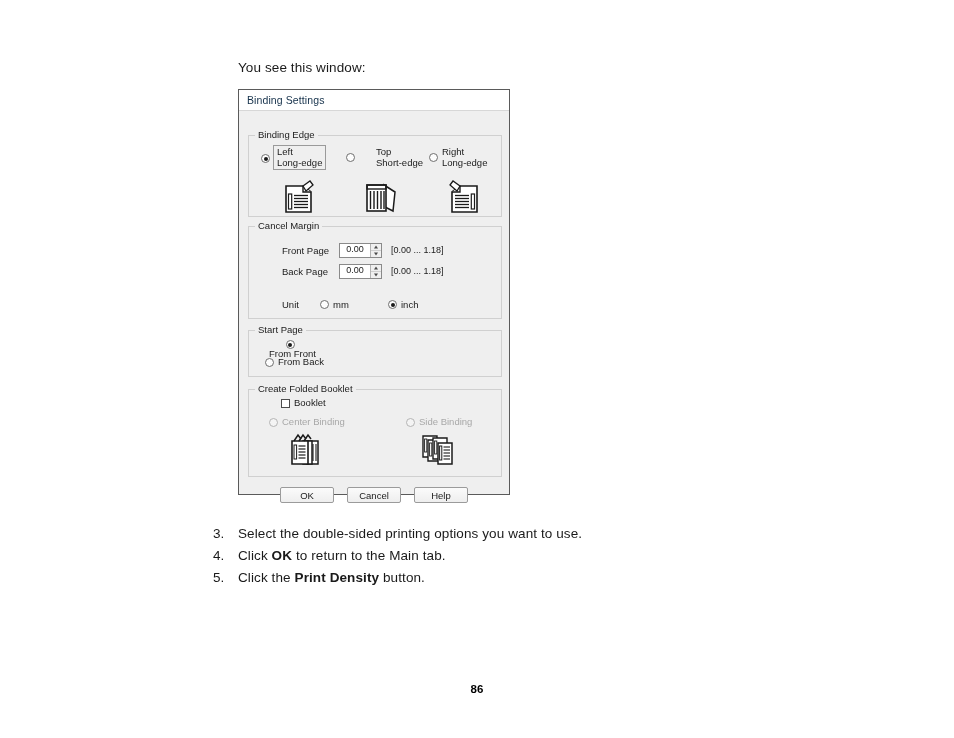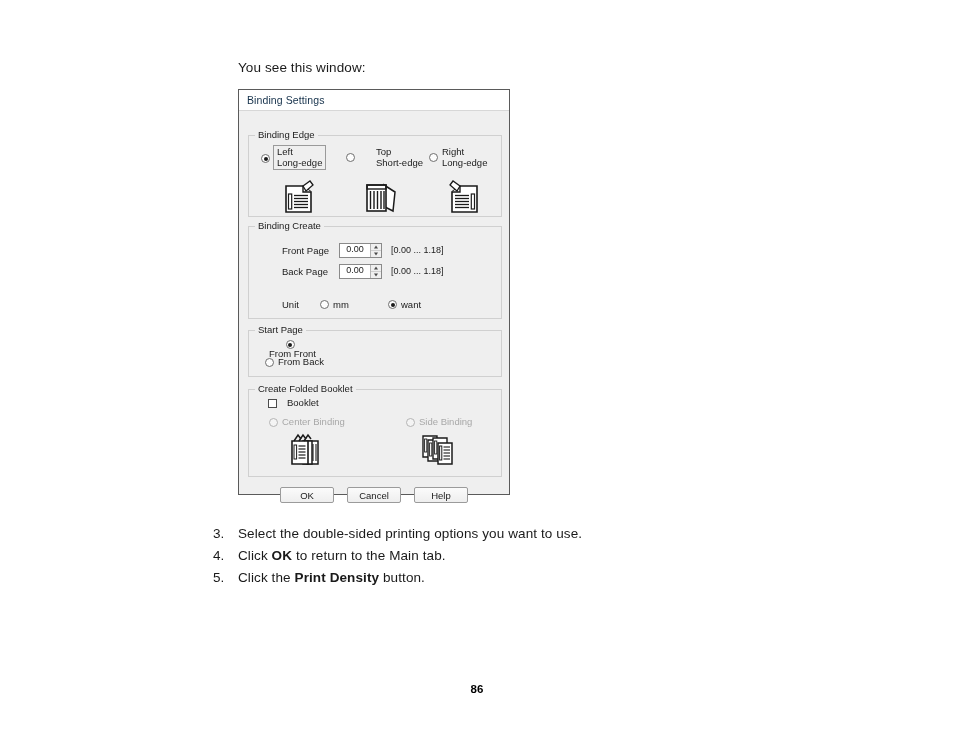--- a/index.html
+++ b/index.html
@@ -258,24 +258,23 @@
     left: 16px;
     display: flex;
     align-items: center;
   }
   #sp-front { top: 9px; flex-direction: column; }
   #sp-back  { top: 26px; }
 
   
   #booklet-check {
     position: absolute;
-    left: 19px; top: 8px;
-    display: flex;
-    align-items: center;
-    gap: 6px;
+    left: 32px; top: 8px;
+    display: flex;
+    align-items: center;
   }
   .bk-opt {
     position: absolute;
     top: 27px;
     display: flex;
     align-items: center;
   }
   #bk-center { left: 20px; }
   #bk-side   { left: 157px; }
 
@@ -391,21 +390,21 @@
             <line x1="6" y1="18.5" x2="20" y2="18.5"></line>
             <line x1="6" y1="21.5" x2="20" y2="21.5"></line>
             <line x1="6" y1="24.5" x2="20" y2="24.5"></line>
             <line x1="6" y1="27.5" x2="20" y2="27.5"></line>
           </g>
         </svg>
       </div>
     </div>
 
     <div class="group" id="group-binding-margin">
-      <span class="group-label">Binding Create</span>
+      <span class="group-label">Cancel Margin</span>
 
       <div class="margin-row" id="margin-front">
         <span class="margin-label">Front Page</span>
         <span class="spinner">
           <span class="spinner-value">0.00</span>
           <span class="spinner-btns">
             <span class="spin-up"></span>
             <span class="spin-down"></span>
           </span>
         </span>
@@ -425,21 +424,21 @@
       </div>
 
       <div class="unit-row">
         <span class="unit-word">Unit</span>
         <span class="unit-opt" id="unit-mm">
           <span class="radio"></span>
           <span class="opt-label">mm</span>
         </span>
         <span class="unit-opt" id="unit-inch">
           <span class="radio checked"></span>
-          <span class="opt-label">want</span>
+          <span class="opt-label">inch</span>
         </span>
       </div>
     </div>
 
     <div class="group" id="group-start-page">
       <span class="group-label">Start Page</span>
 
       <div class="sp-opt" id="sp-front">
         <span class="radio checked"></span>
         <span class="opt-label">From Front</span>

